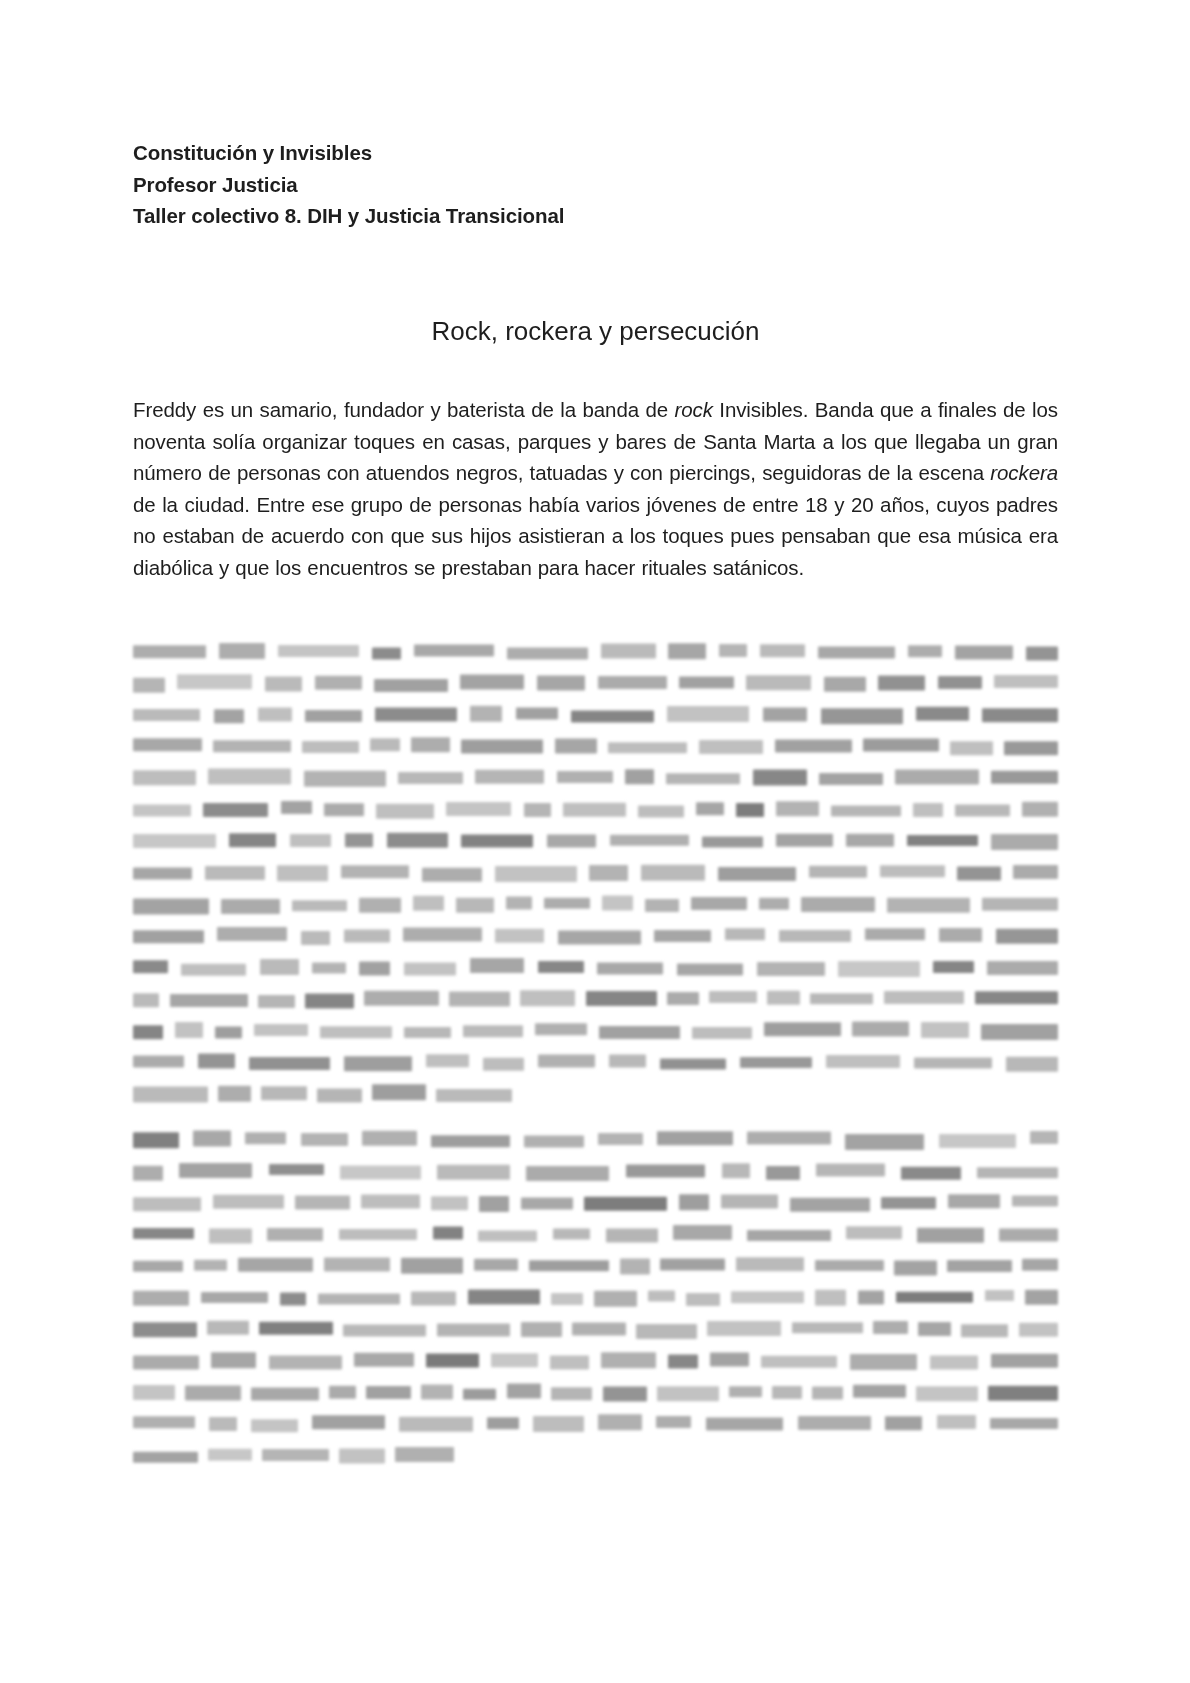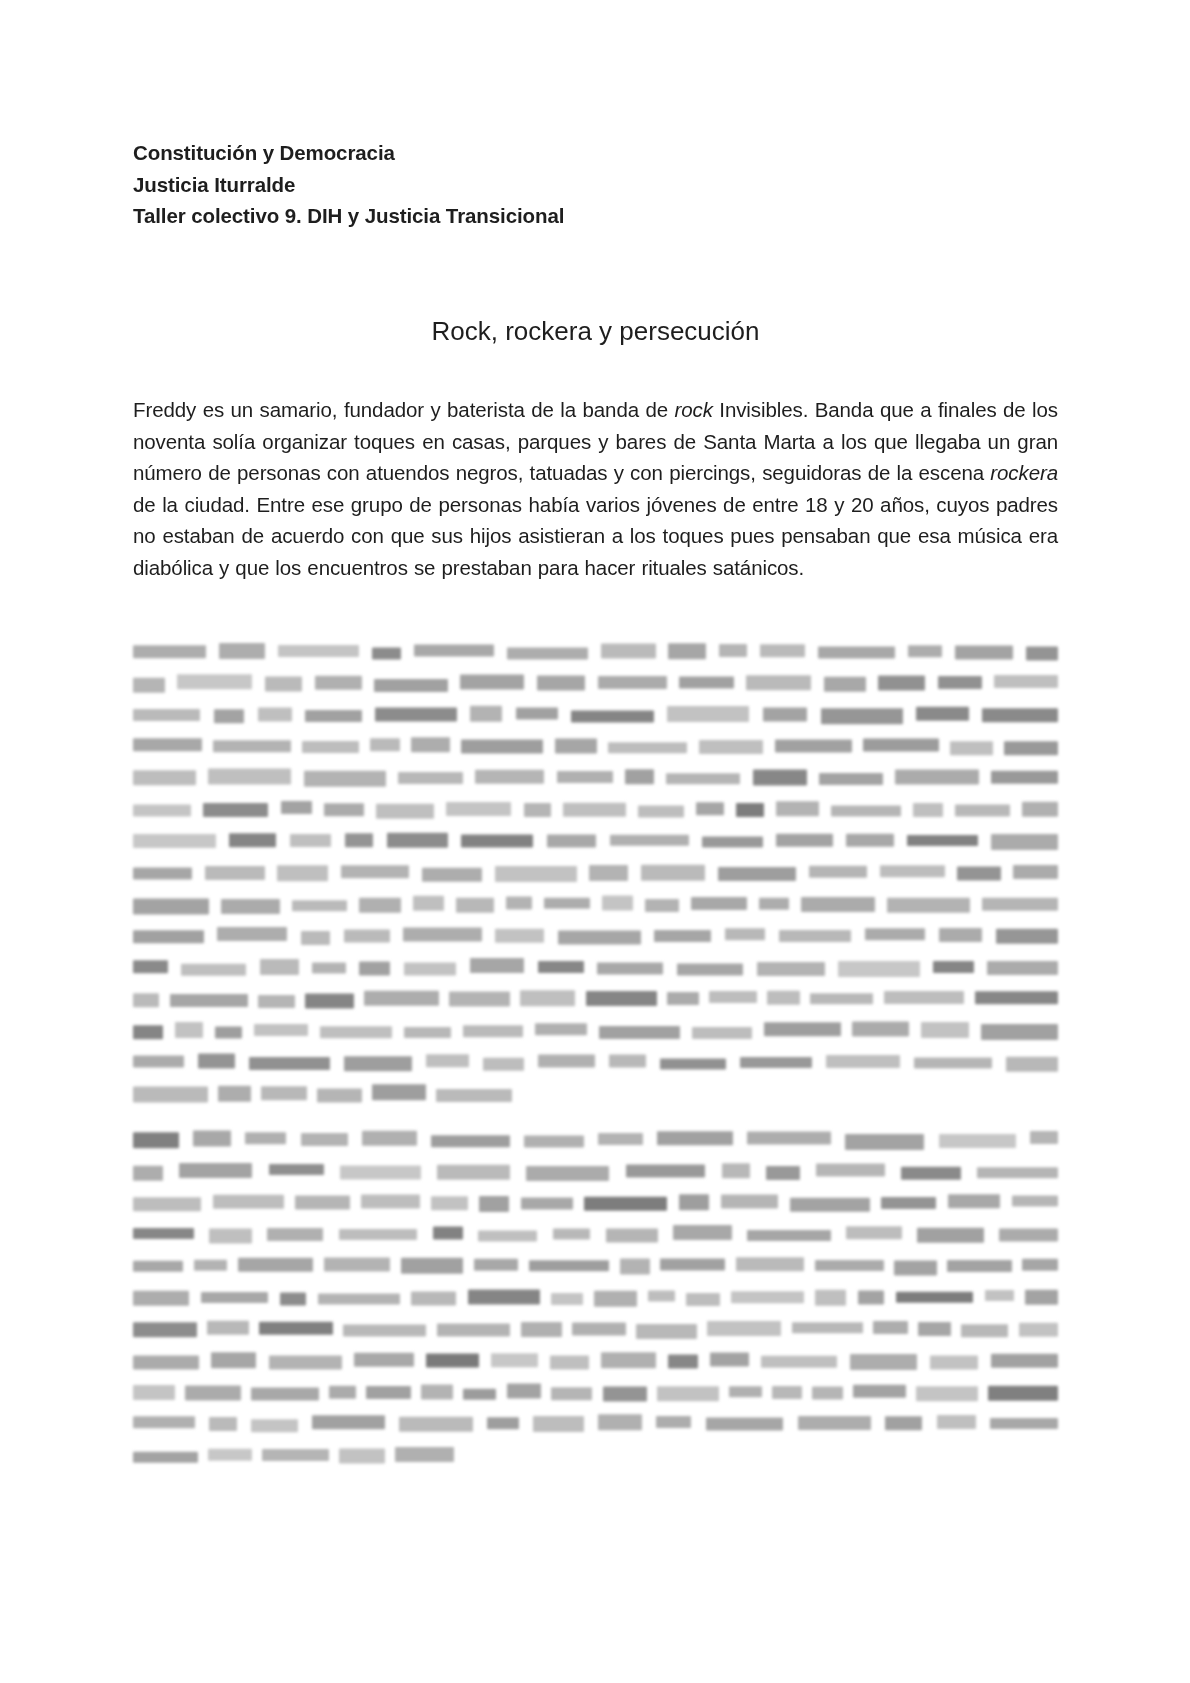--- a/index.html
+++ b/index.html
@@ -76,23 +76,23 @@
     border-radius: 1px;
     flex: 0 0 auto;
   }
 </style>
 </head>
 <body>
 
 <div class="doc-page">
 
   <div class="doc-header">
-    <div>Constitución y Democracia</div>
-    <div>Justicia Iturralde</div>
-    <div>Taller colectivo 9. DIH y Justicia Transicional</div>
+    <div>Constitución y Invisibles</div>
+    <div>Profesor Justicia</div>
+    <div>Taller colectivo 8. DIH y Justicia Transicional</div>
   </div>
 
   <div class="doc-title">Rock, rockera y persecución</div>
 
   <p class="para-1"><span>Freddy es un samario, fundador y baterista de la banda de </span><em>rock</em><span> Invisibles. Banda que a finales de los noventa solía organizar toques en casas, parques y bares de Santa Marta a los que llegaba un gran número de personas con atuendos negros, tatuadas y con piercings, seguidoras de la escena </span><em>rockera</em><span> de la ciudad. Entre ese grupo de personas había varios jóvenes de entre 18 y 20 años, cuyos padres no estaban de acuerdo con que sus hijos asistieran a los toques pues pensaban que esa música era diabólica y que los encuentros se prestaban para hacer rituales satánicos.</span></p>
 
   <div class="blur-par blur-par-2">
       <div class="bline">
         <span class="bword" style="width: 72.8px; height: 12.9px; background: rgb(173, 173, 173); transform: translateY(0.3px);"></span>
         <span class="bword" style="width: 46.4px; height: 15.5px; background: rgb(173, 173, 173); transform: translateY(-0.9px);"></span>

